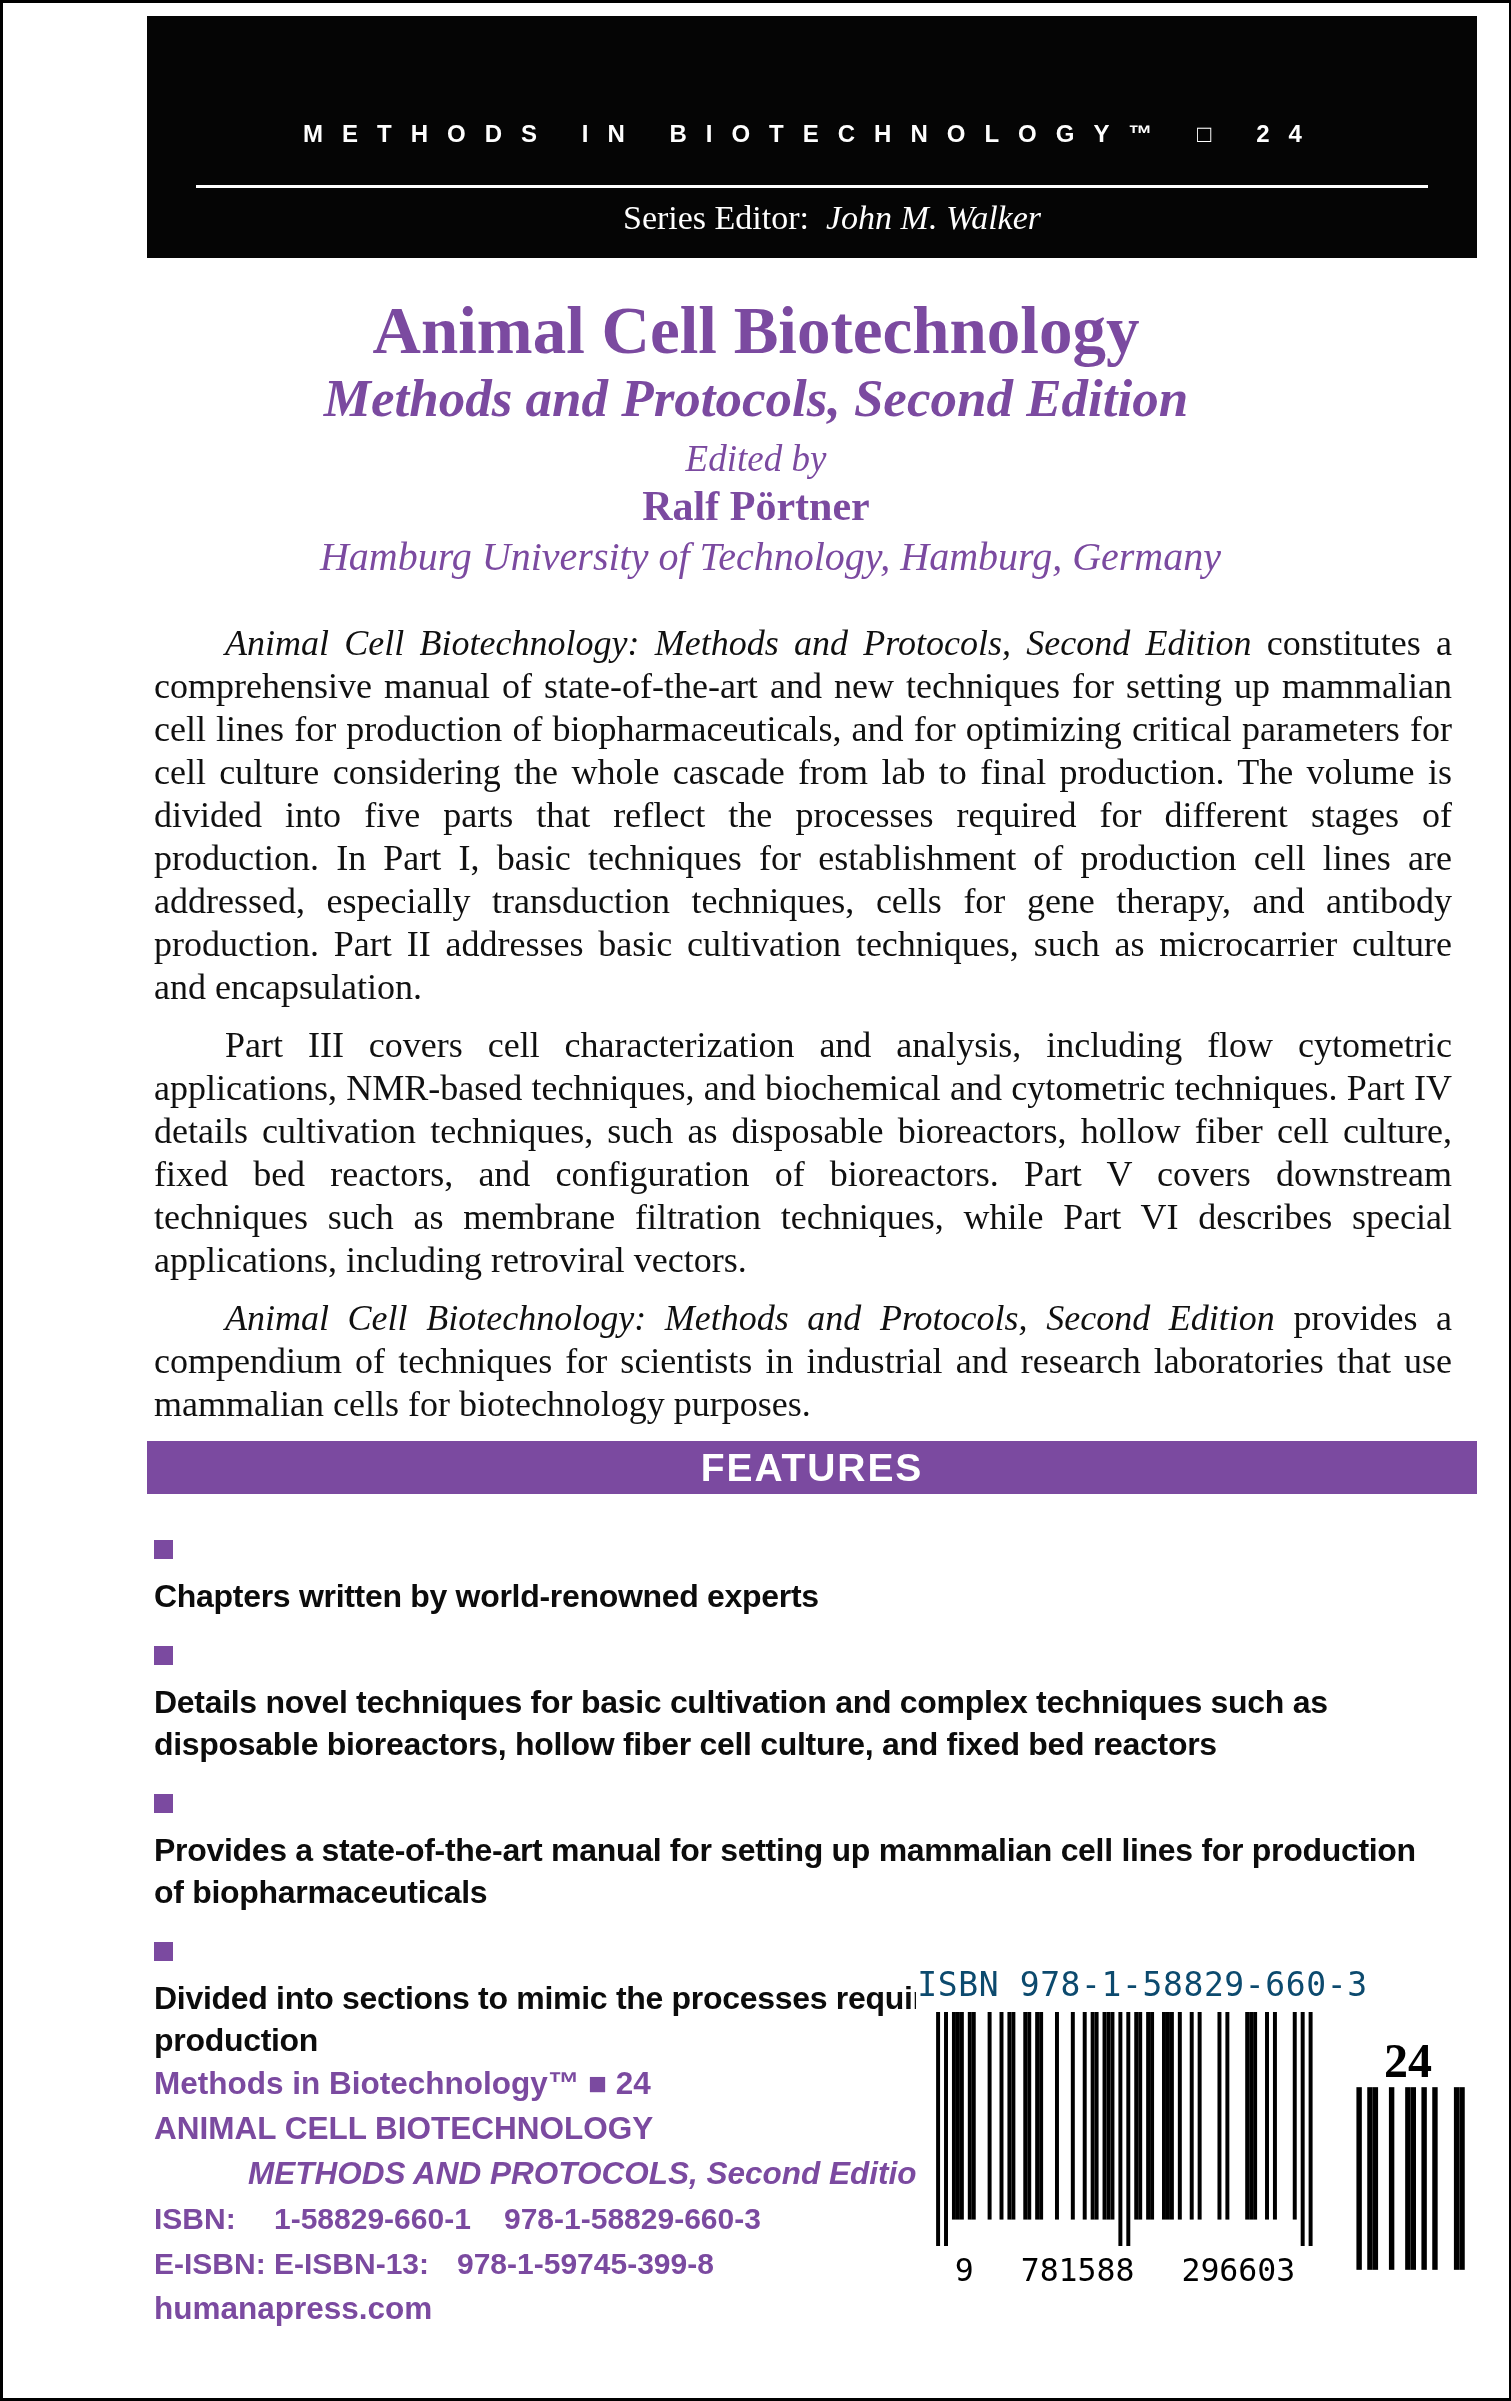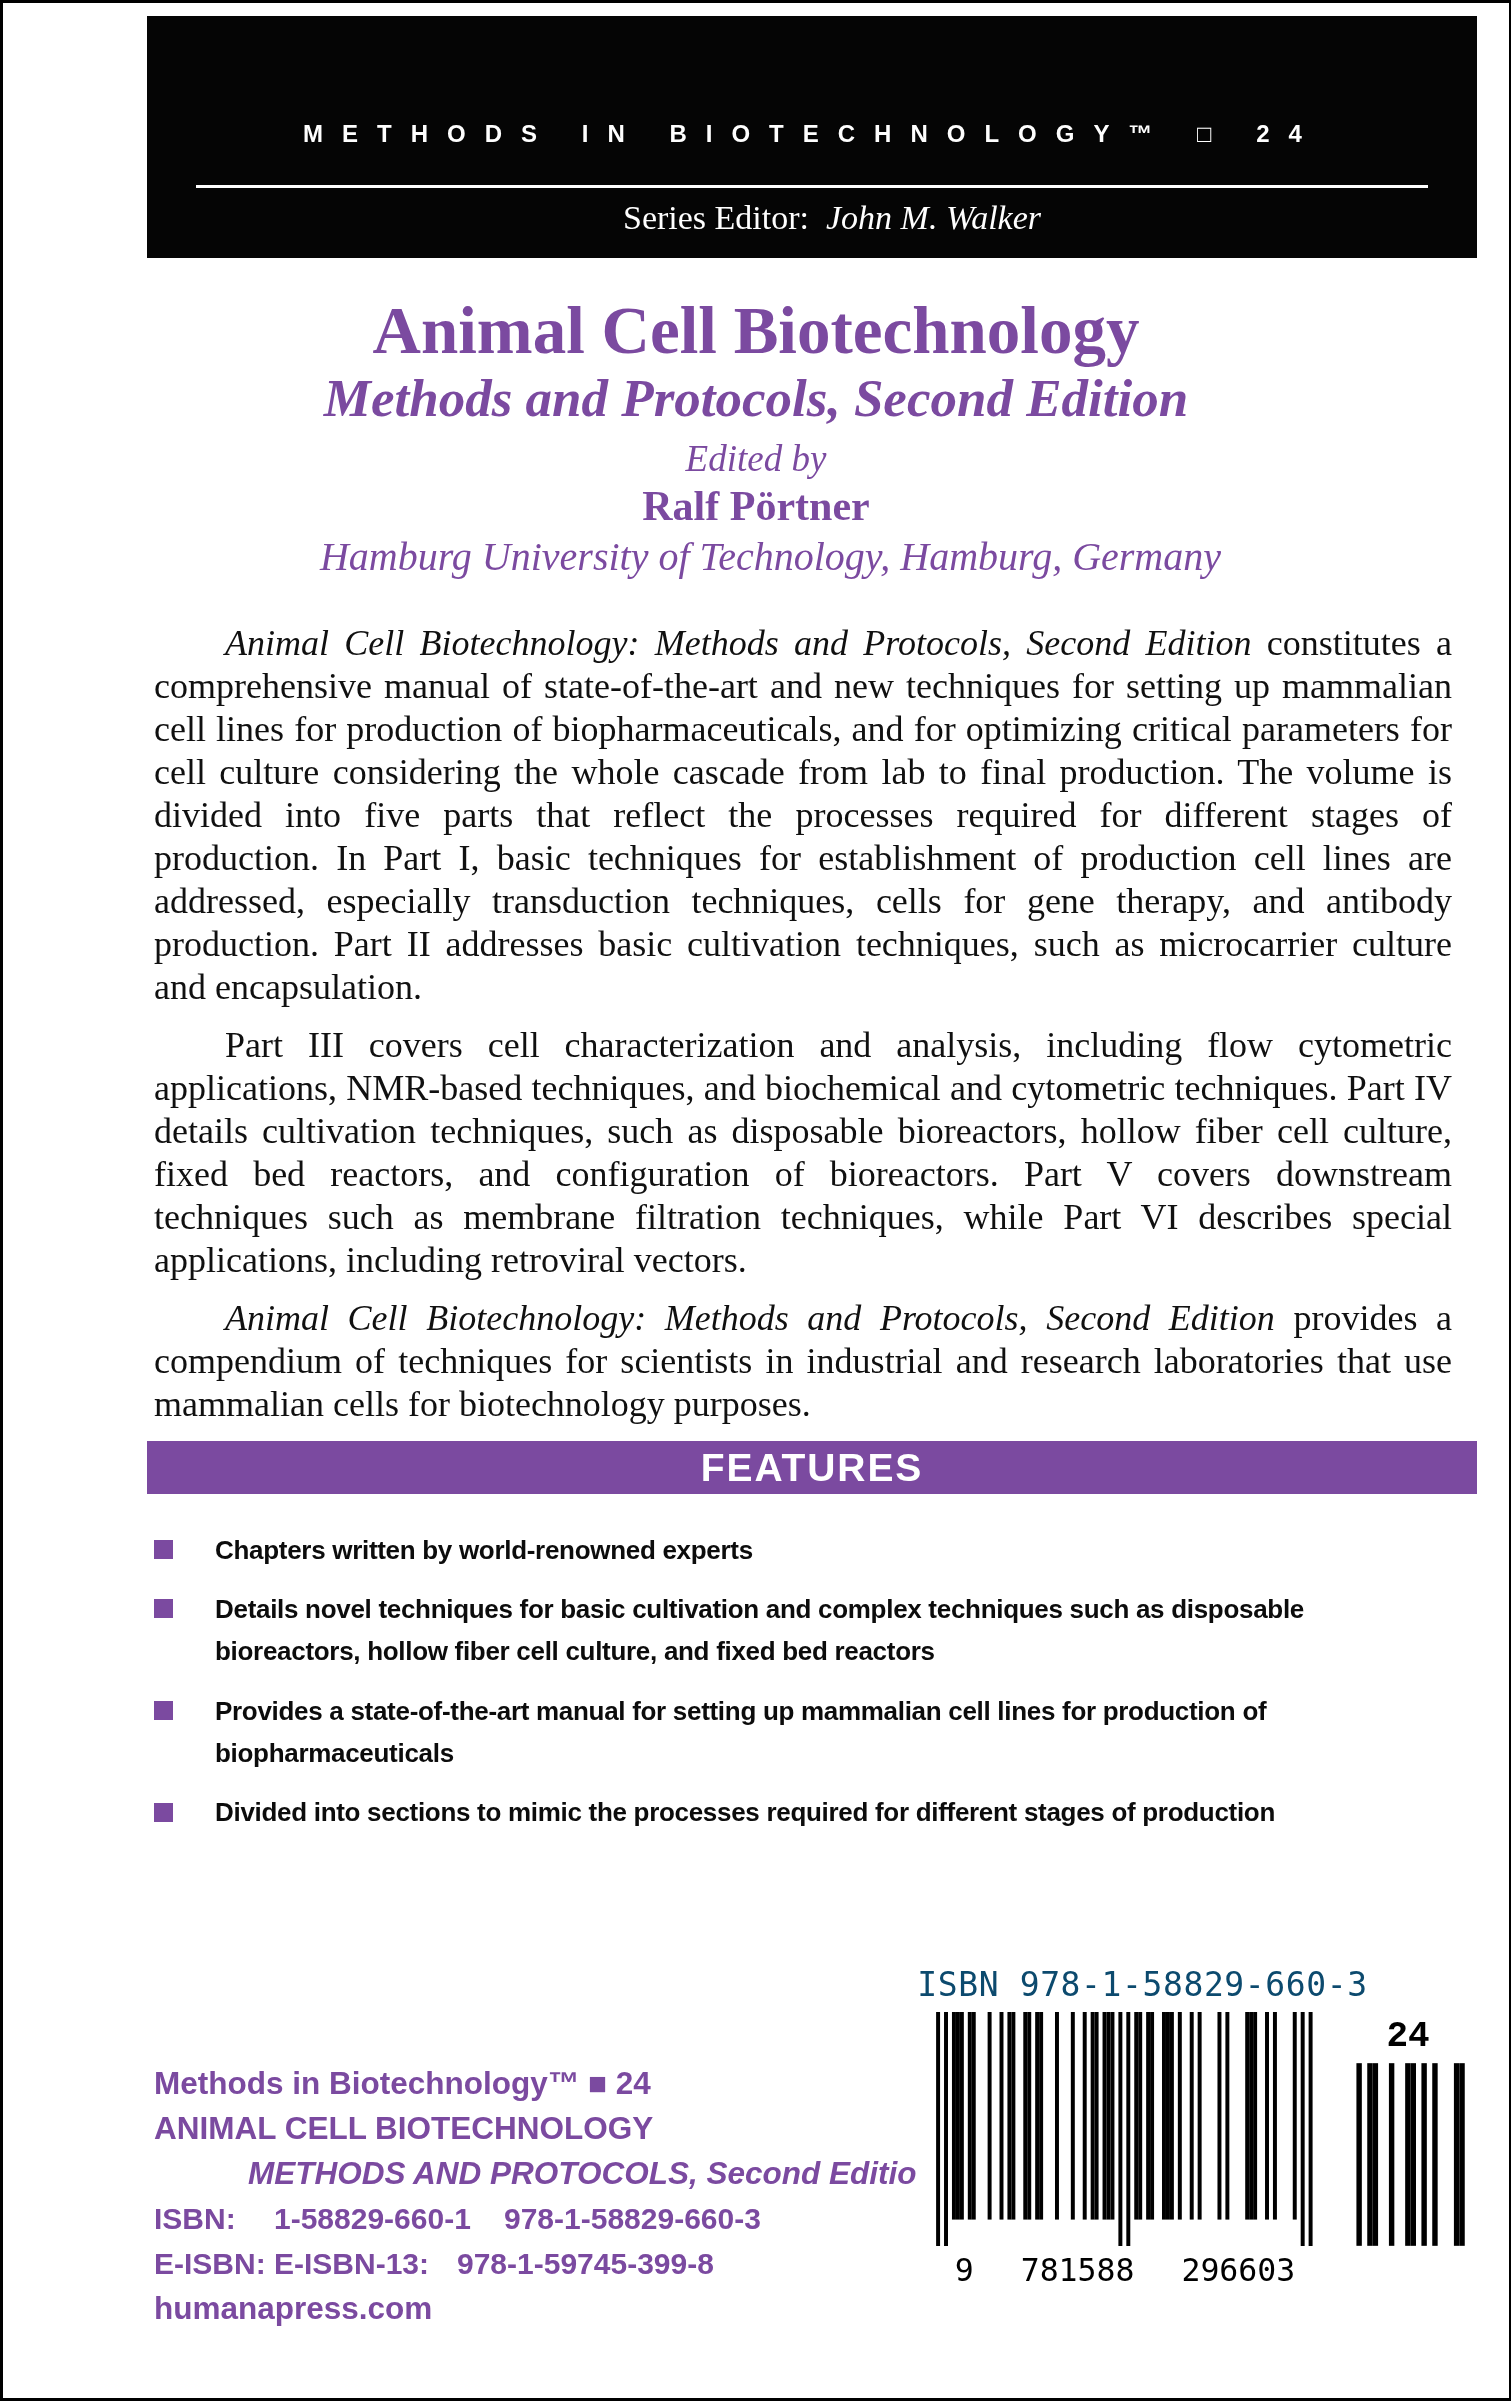--- a/index.html
+++ b/index.html
@@ -48,24 +48,25 @@
 
   
   .features-band {
     margin:15px 0 0 144px; width:1330px; height:53px;
     background:var(--purple); color:#fff; text-align:center;
     font-family:"Liberation Sans", sans-serif;
     font-weight:700; font-size:39px; line-height:53px; letter-spacing:1.9px;
   }
   .features-list { margin:35px 63px 0 151px; }
   .feature {
-    display:flex; gap:42px; margin-bottom:17.6px;
+    display:flex; gap:16px; margin-bottom:17.6px;
     font-family:"Liberation Sans", sans-serif;
-    font-weight:700; font-size:26px; line-height:42px; letter-spacing:-0.3px;
+    font-weight:700; font-size:32px; line-height:42px; letter-spacing:-0.3px;
     color:#0c0c0c;
+    flex-direction:column;
   }
   .feature .sq { flex:0 0 19px; width:19px; height:19px; margin-top:11.3px; background:var(--purple); }
 
   
   .footer-left {
     position:absolute; left:151px; top:2058px;
     color:var(--purple);
     font-family:"Liberation Sans", sans-serif; font-weight:700;
     font-size:31.5px; line-height:45px; width:787px;
   }
@@ -83,22 +84,22 @@
     font-size:33px; line-height:35px; letter-spacing:0.6px; color:#0c4a6e;
   }
   .main-barcode { position:absolute; left:19.5px; top:45px; }
   .barcode-digits {
     position:absolute; left:19.5px; top:285px; width:379px;
     font-family:"DejaVu Sans Mono", monospace; font-size:31.5px; color:#000;
     word-spacing:28px; text-align:center; white-space:nowrap;
   }
   .addon { position:absolute; left:432px; top:49px; width:120px; text-align:center; }
   .addon-text {
-    font-family:Liberation Mono, monospace; font-weight:700;
-    font-size:36px; line-height:42px; color:#000;
+    font-family:Liberation Serif, serif; font-weight:700;
+    font-size:48px; line-height:42px; color:#000;margin-top:24px;
   }
   .addon-bars { margin-top:5px; }
   svg rect { fill:#000; }
 </style>
 </head>
 <body>
 
 <div class="page">
 
   <div class="band">

